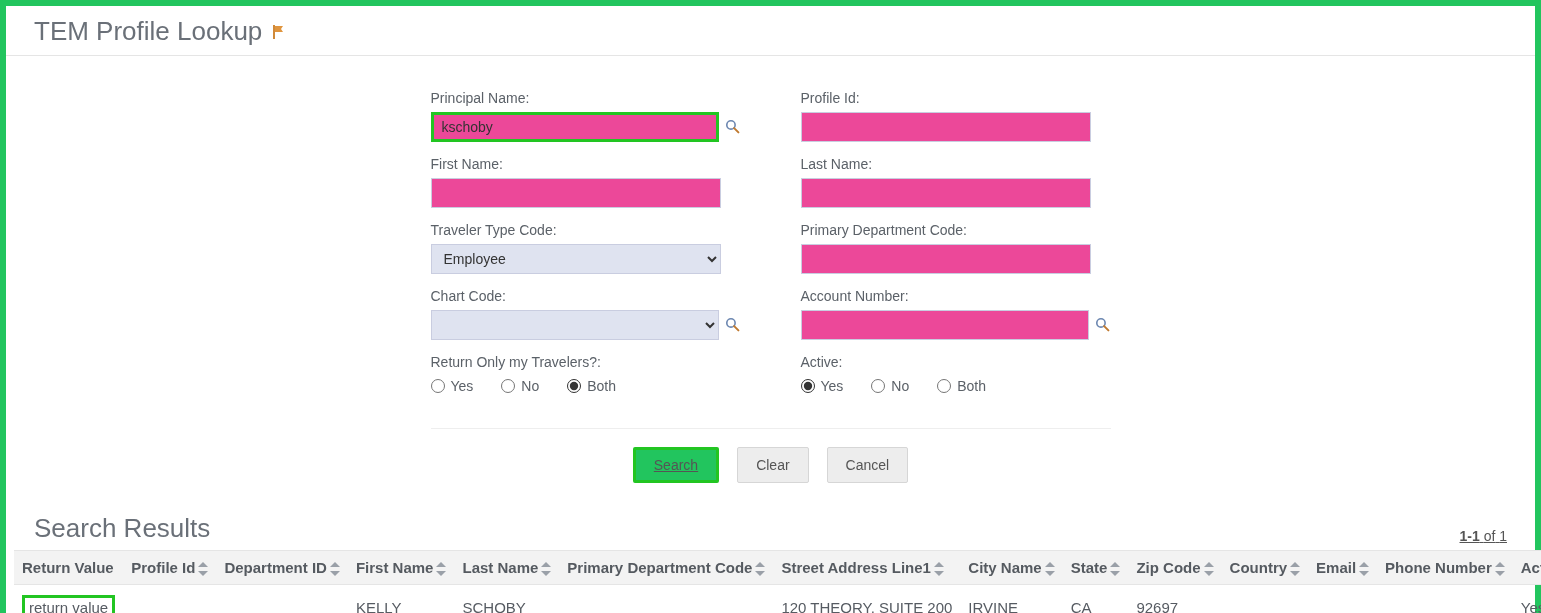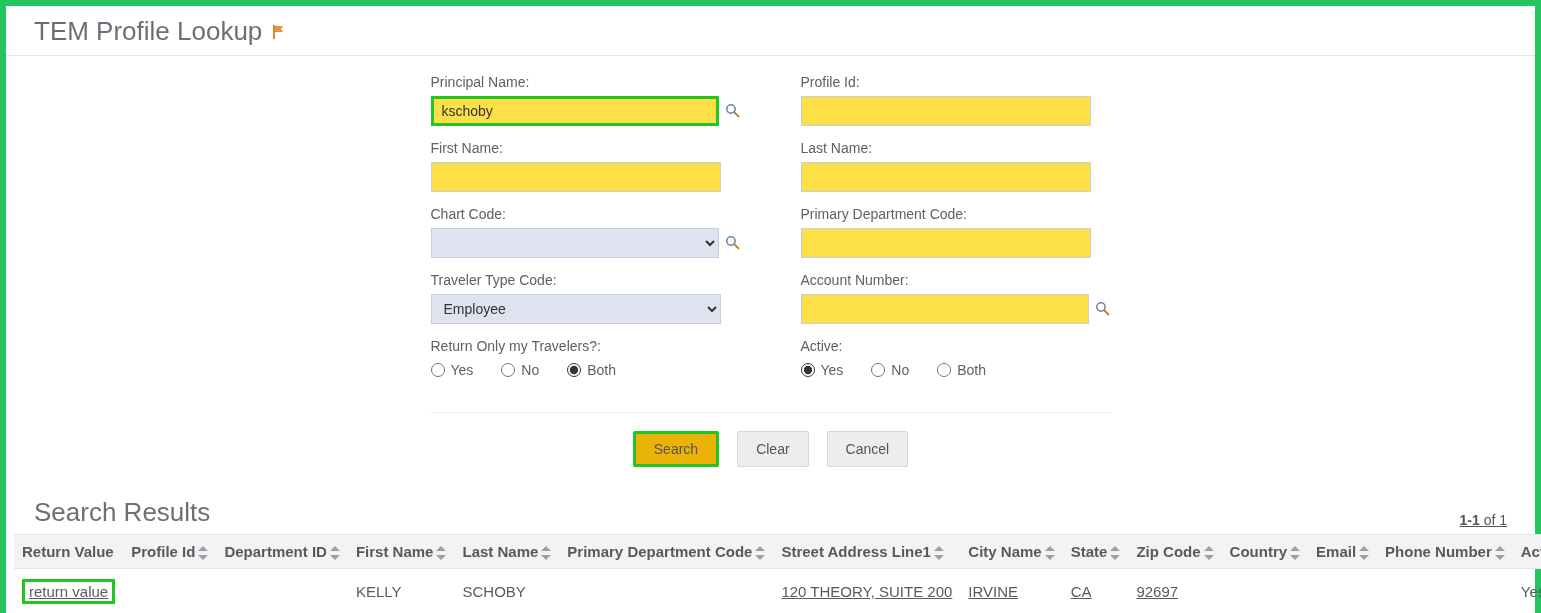--- a/index.html
+++ b/index.html
@@ -31,34 +31,34 @@
   }
   .flag-icon svg { display:block; }
   .form-area {
     padding: 18px 0 16px 0;
   }
   .form-grid {
     display: flex;
     justify-content: center;
     gap: 60px;
     max-width: 1080px;
-    margin: 0 auto;
+    margin: 16px auto;
   }
   .form-col { width: 310px; }
   .field-block { margin-bottom: 14px; }
   .field-label {
     color: #5b6168;
     margin-bottom: 6px;
     font-size: 14px;
   }
   .input-row { display:flex; align-items:center; gap:6px; }
   .text-input, .select-input {
     width: 290px;
     height: 30px;
-    background: #fde047;
+    background: #ec4899;
     border: 1px solid #c9cde0;
     padding: 4px 8px;
     font-size: 14px;
     color: #333;
   }
   .highlight-green {
     border: 3px solid #22c522 !important;
   }
   .select-input {
     appearance: auto;
@@ -92,21 +92,22 @@
     background:#ededed;
     border:1px solid #d6d6d6;
     border-radius:2px;
     padding: 7px 18px;
     font-size:14px;
     color:#555;
     cursor:pointer;
   }
   .btn.highlight-green {
     border:3px solid #22c522;
-    background:#eab308;
+    background:#22c55e;
+    text-decoration:underline;
   }
   
   .results-header {
     display:flex;
     align-items:flex-end;
     justify-content:space-between;
     padding: 14px 28px 6px 28px;
     text-align: right;
   }
   .results-title {
@@ -212,40 +213,40 @@
         </div>
 
         <div class="field-block">
           <div class="field-label">First Name:</div>
           <div class="input-row">
             <input type="text" class="text-input" value="" style="">
           </div>
         </div>
 
         <div class="field-block">
+          <div class="field-label">Traveler Type Code:</div>
+          <div class="input-row">
+            <select class="select-input">
+              <option>Employee</option>
+            </select>
+          </div>
+        </div>
+
+        <div class="field-block">
           <div class="field-label">Chart Code:</div>
           <div class="input-row">
             <select class="select-input">
               <option></option>
             </select>
             <span class="lookup-icon">
               <svg viewBox="0 0 16 16">
                   <circle cx="6" cy="6" r="4.2" fill="none" stroke="#6b86b0" stroke-width="1.6"></circle>
                   <line x1="9.2" y1="9.2" x2="13.5" y2="13.5" stroke="#c07a30" stroke-width="2" stroke-linecap="round"></line>
                 </svg>
             </span>
-          </div>
-        </div>
-
-        <div class="field-block">
-          <div class="field-label">Traveler Type Code:</div>
-          <div class="input-row">
-            <select class="select-input">
-              <option>Employee</option>
-            </select>
           </div>
         </div>
 
         <div class="field-block">
           <div class="field-label">Return Only my Travelers?:</div>
           <div class="radio-row">
             <label>
                 <input type="radio" name="retonly" style="">
                 <span>Yes</span>
               </label>

